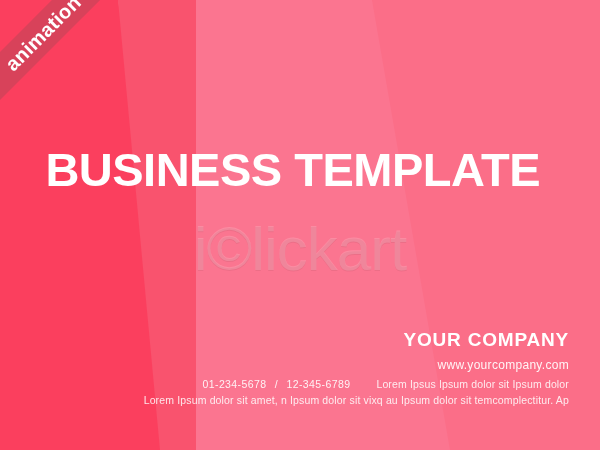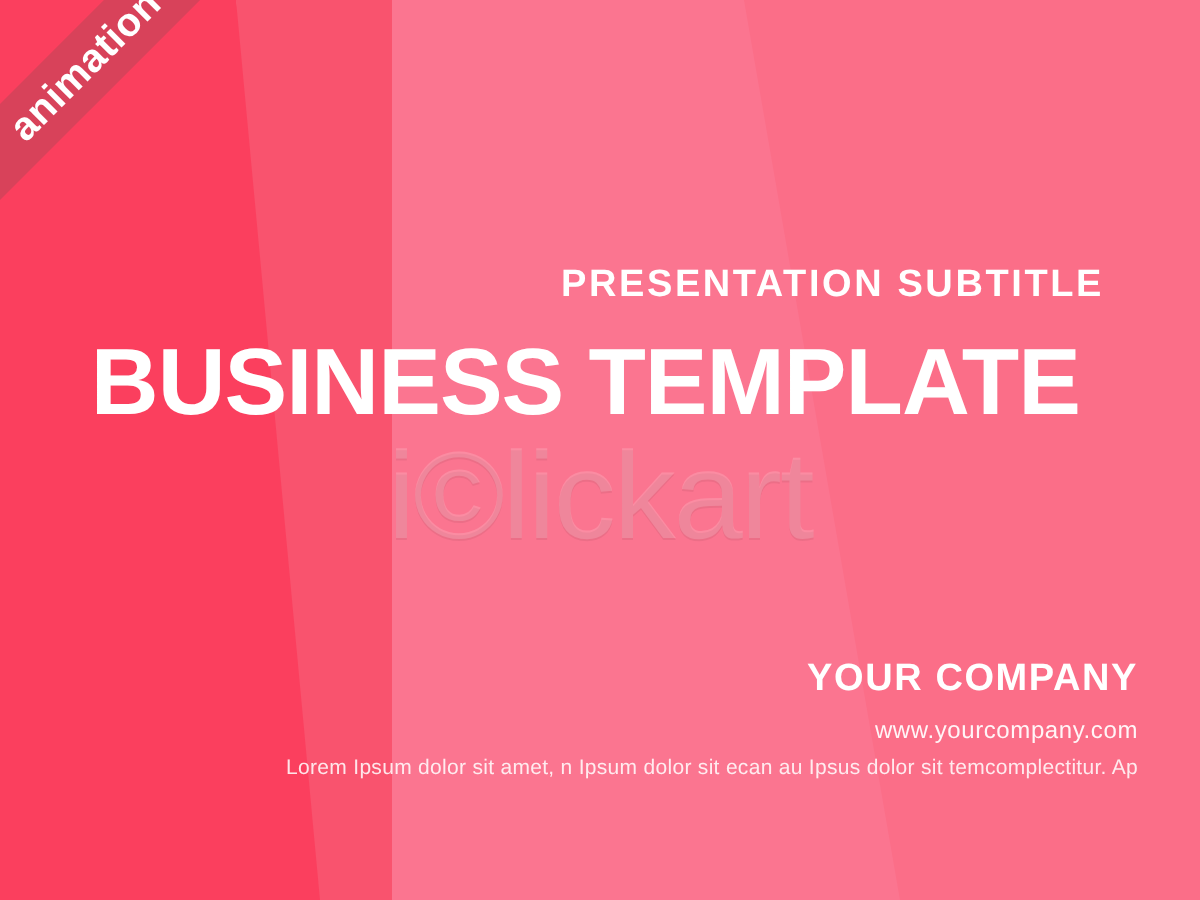--- a/index.html
+++ b/index.html
@@ -153,23 +153,30 @@
     <polygon points="372,0 600,0 600,450 450,450" fill="#fb6e88"></polygon>
   </svg>
 
   <div class="watermark">i©lickart</div>
 
   <div class="ribbon">
     <span class="ribbon-label">animation</span>
   </div>
 
   <div class="headline">
-    <div class="subtitle">PRESENTATION SUBTITLE</div>
     <div class="title">BUSINESS TEMPLATE</div>
   </div>
 
   <div class="footer">
     <div class="company">YOUR COMPANY</div>
     <div class="website">www.yourcompany.com</div>
-    <div class="body-line">Lorem Ipsum dolor sit amet, n Ipsum dolor sit ecan au Ipsus dolor sit temcomplectitur.  Ap</div>
+    <div class="contact-row">
+      <div class="phones">
+        <span>01-234-5678</span>
+        <span class="phone-sep">/</span>
+        <span>12-345-6789</span>
+      </div>
+      <div class="body-line">Lorem Ipsus Ipsum dolor sit Ipsum dolor</div>
+    </div>
+    <div class="body-line">Lorem Ipsum dolor sit amet, n Ipsum dolor sit vixq au Ipsum dolor sit temcomplectitur.  Ap</div>
   </div>
 
 </div>
 
 </body></html>

